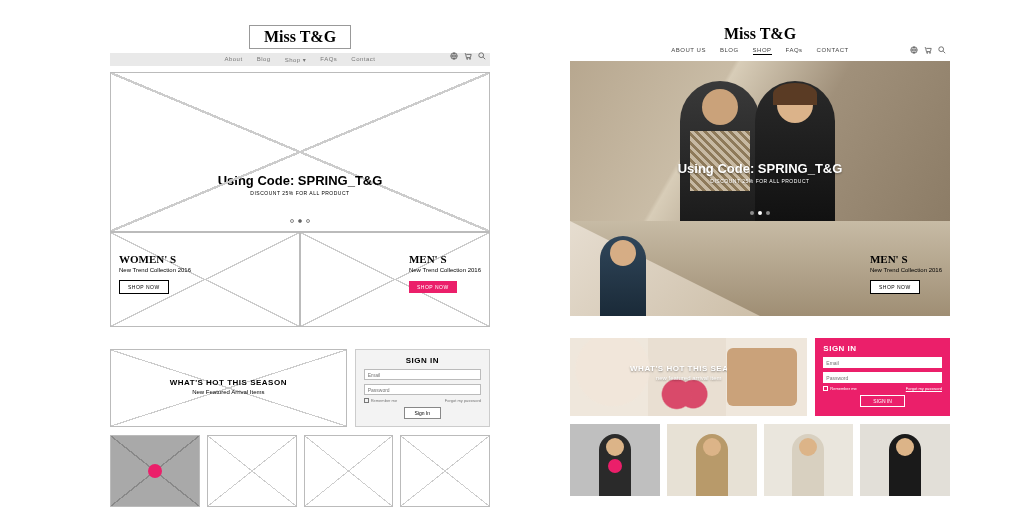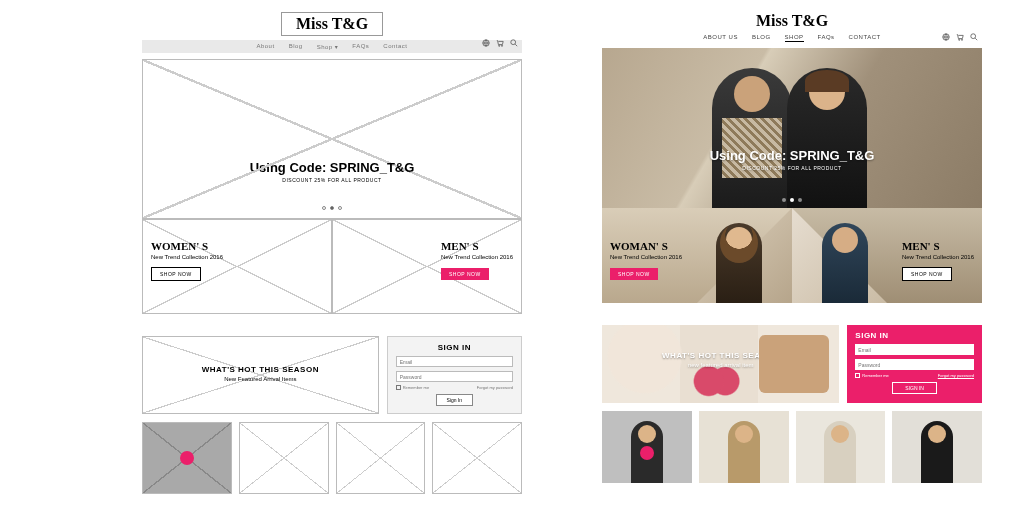--- a/index.html
+++ b/index.html
@@ -4,21 +4,21 @@
 <style>
   * { box-sizing: border-box; margin: 0; padding: 0; }
   body {
     width: 1024px;
     height: 520px;
     background: #fff;
     font-family: Arial, Helvetica, sans-serif;
     overflow: hidden;
     position: relative;
   }
-  .side { position: absolute; top: 12px; width: 380px; margin-left: 32px; }
+  .side { position: absolute; top: 25px; width: 380px; }
   .side.left  { left: 110px; }
   .side.right { left: 570px; }
 
   
   .logo { text-align: center; font-family: "Times New Roman", serif; font-weight: bold; font-size: 16px; }
   .nav  { display: flex; justify-content: center; gap: 14px; font-size: 6px; margin-top: 4px; position: relative; }
   .nav-item { letter-spacing: 0.5px; }
   .icons { position: absolute; right: 4px; top: -1px; display: flex; gap: 6px; }
   .icon  { width: 8px; height: 8px; }
   .hero  { position: relative; margin-top: 6px; height: 160px; padding-left: 44px; }
@@ -284,30 +284,20 @@
       <div class="promo-sub">DISCOUNT 25% FOR ALL PRODUCT</div>
     </div>
     <div class="dots">
       <span class="dot"></span>
       <span class="dot active"></span>
       <span class="dot"></span>
     </div>
   </div>
 
   <div class="cats">
-    <div class="cat women photo">
-      <div class="shade"></div>
-        <div class="fig"></div>
-      <div class="cat-inner">
-        <div class="cat-title">WOMAN' S</div>
-        <div class="cat-sub">New Trend
-Collection 2016</div>
-        <span class="btn">SHOP NOW</span>
-      </div>
-    </div>
     <div class="cat men photo">
       <div class="shade"></div>
         <div class="fig"></div>
       <div class="cat-inner">
         <div class="cat-title">MEN' S</div>
         <div class="cat-sub">New Trend
 Collection 2016</div>
         <span class="btn">SHOP NOW</span>
       </div>
     </div>

